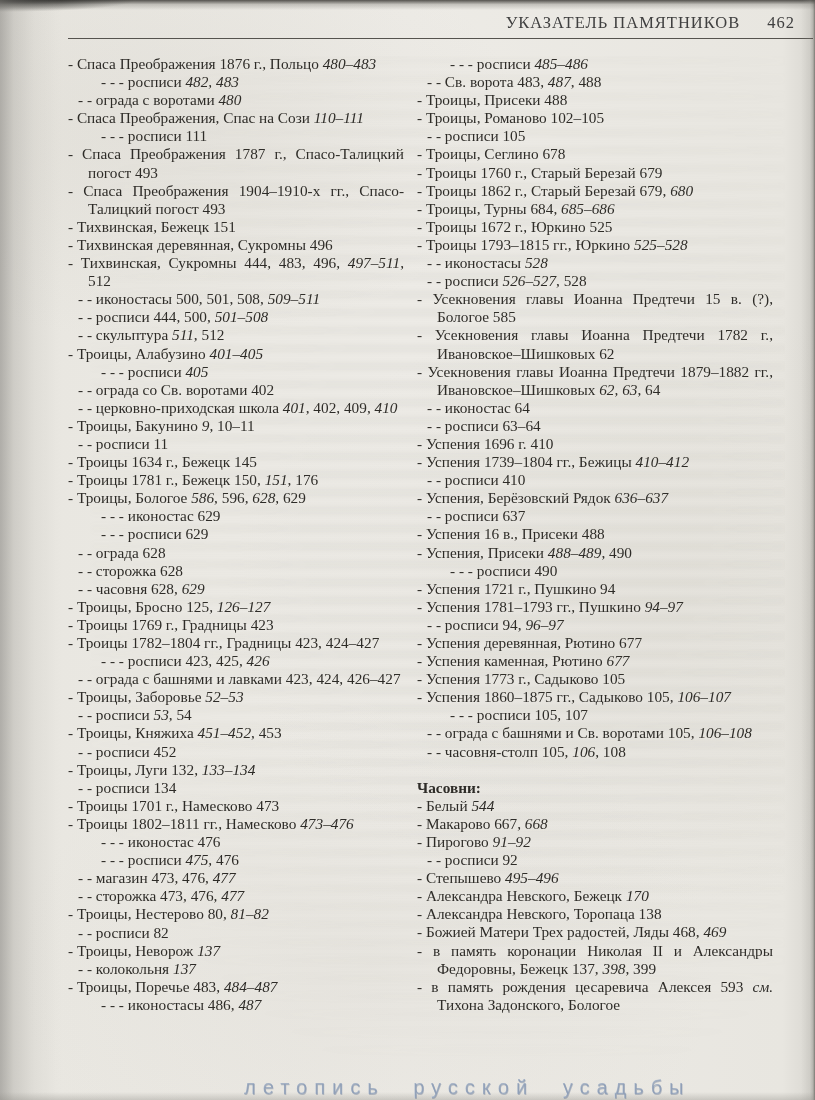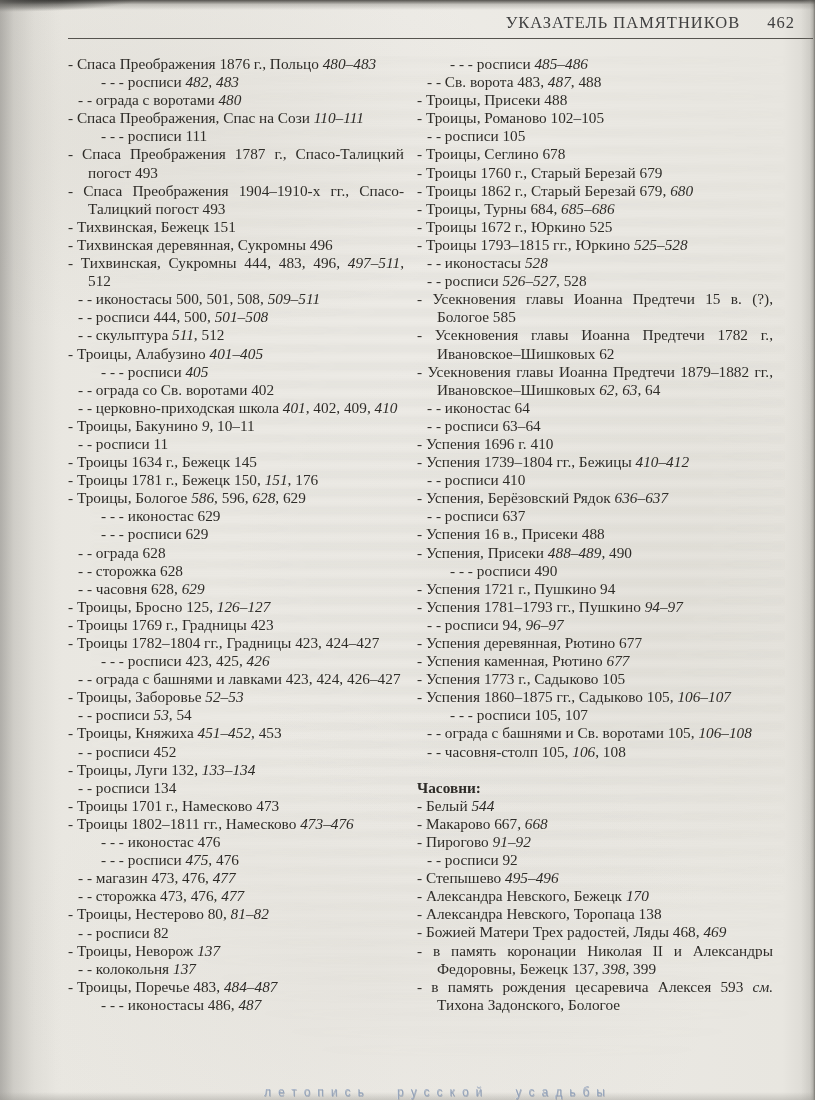--- a/index.html
+++ b/index.html
@@ -41,23 +41,23 @@
   .col-left{width:336px;flex:none;}
   .col-right{flex:1;min-width:0;}
   .col p{margin:0;text-align:justify;}
   p.e1{padding-left:20px;text-indent:-20px;}
   p.e2{padding-left:20px;text-indent:-10px;}
   p.e3{padding-left:20px;text-indent:13px;text-align:left;}
   p.e0{margin-top:18px;text-align:left;}
   .it{font-style:italic;}
   .bd{font-weight:bold;}
   
-  .watermark{position:absolute;bottom:1px;left:264px;right:0;
+  .watermark{position:absolute;bottom:1px;left:244px;right:0;
     font-family:"Liberation Sans","DejaVu Sans",sans-serif;
-    font-size:12px;letter-spacing:7px;word-spacing:16px;white-space:nowrap;
+    font-size:20px;letter-spacing:7px;word-spacing:16px;white-space:nowrap;
     color:rgba(122,143,176,0.62);
     text-shadow:0.5px 0.5px 0 rgba(80,100,135,0.35), -0.5px -0.5px 0 rgba(235,235,232,0.8);}
 </style>
 </head>
 <body>
 
 <div class="edge-top"></div>
 <div class="edge-top-corner"></div>
 <div class="edge-left"></div>
 <div class="edge-right"></div>

